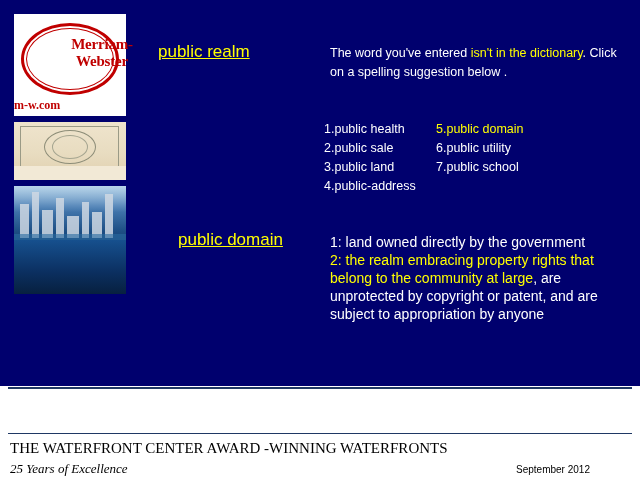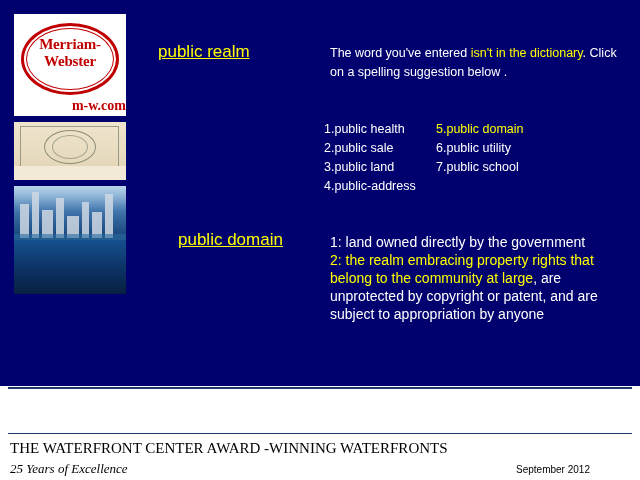--- a/index.html
+++ b/index.html
@@ -67,31 +67,32 @@
     left: 0;
     top: 22px;
     width: 112px;
     text-align: center;
     color: #c00000;
     font-family: "Liberation Serif", serif;
     font-weight: bold;
     font-size: 15px;
     line-height: 17px;
     letter-spacing: -0.2px;
+    padding-left: 32px;
   }
   .mw-url {
     position: absolute;
     left: 0;
     top: 84px;
     width: 112px;
-    text-align: right;
+    text-align: left;
     color: #c00000;
     font-family: "Liberation Serif", serif;
     font-weight: bold;
-    font-size: 14px;
+    font-size: 12px;
   }
   .plan-img {
     position: relative;
     margin-top: 6px;
     width: 112px;
     height: 58px;
     background: linear-gradient(180deg, #efe4cd 0%, #e8dcc0 55%, #dfcfae 100%);
     overflow: hidden;
   }
   .plan-img .ln {

